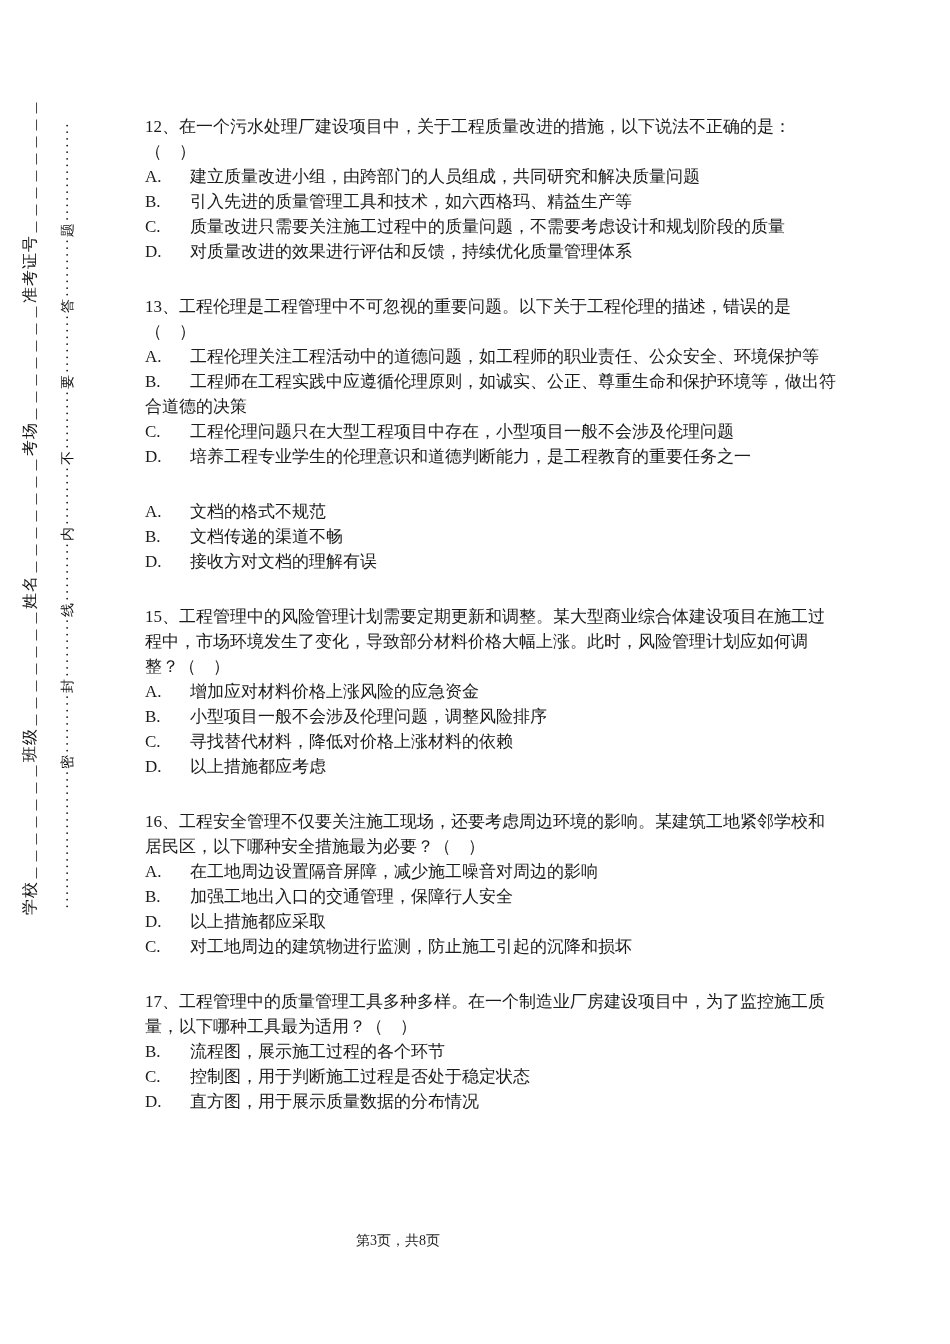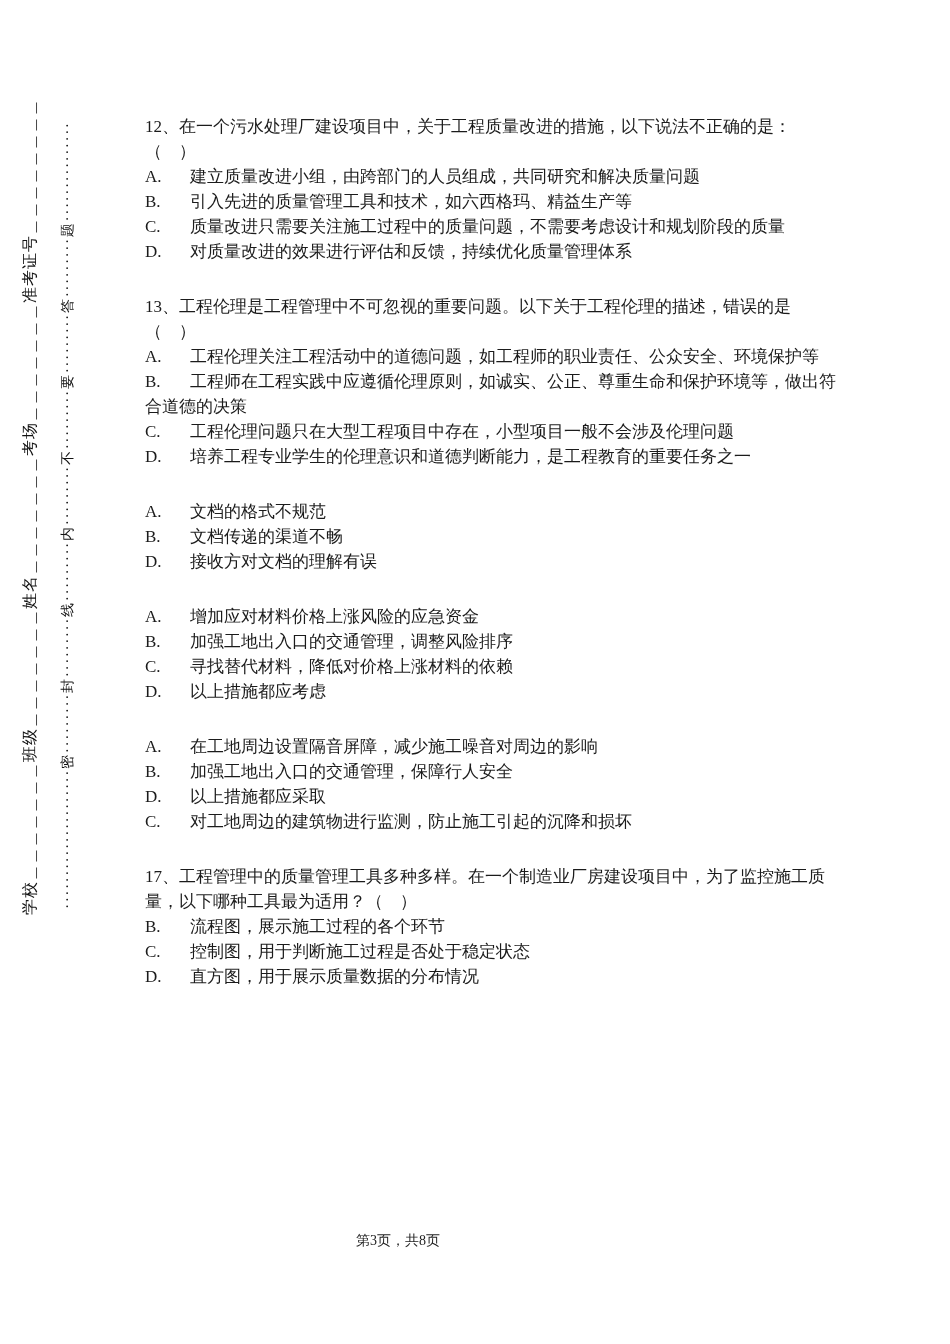--- a/index.html
+++ b/index.html
@@ -85,27 +85,32 @@
     <div class="option"><span class="opt-label">D.</span><span class="opt-text">培养工程专业学生的伦理意识和道德判断能力，是工程教育的重要任务之一</span></div>
   </div>
 
   <div class="question">
     <div class="option"><span class="opt-label">A.</span><span class="opt-text">文档的格式不规范</span></div>
     <div class="option"><span class="opt-label">B.</span><span class="opt-text">文档传递的渠道不畅</span></div>
     <div class="option"><span class="opt-label">D.</span><span class="opt-text">接收方对文档的理解有误</span></div>
   </div>
 
   <div class="question">
+    <div class="stem"><span class="q-num">15、</span><span class="stem-text">工程管理中的风险管理计划需要定期更新和调整。某大型商业综合体建设项目在施工过
+程中，市场环境发生了变化，导致部分材料价格大幅上涨。此时，风险管理计划应如何调
+整？（　）</span></div>
     <div class="option"><span class="opt-label">A.</span><span class="opt-text">增加应对材料价格上涨风险的应急资金</span></div>
-    <div class="option"><span class="opt-label">B.</span><span class="opt-text">加强工地出入口的交通管理，调整风险排序</span></div>
+    <div class="option"><span class="opt-label">B.</span><span class="opt-text">小型项目一般不会涉及伦理问题，调整风险排序</span></div>
     <div class="option"><span class="opt-label">C.</span><span class="opt-text">寻找替代材料，降低对价格上涨材料的依赖</span></div>
     <div class="option"><span class="opt-label">D.</span><span class="opt-text">以上措施都应考虑</span></div>
   </div>
 
   <div class="question">
+    <div class="stem"><span class="q-num">16、</span><span class="stem-text">工程安全管理不仅要关注施工现场，还要考虑周边环境的影响。某建筑工地紧邻学校和
+居民区，以下哪种安全措施最为必要？（　）</span></div>
     <div class="option"><span class="opt-label">A.</span><span class="opt-text">在工地周边设置隔音屏障，减少施工噪音对周边的影响</span></div>
     <div class="option"><span class="opt-label">B.</span><span class="opt-text">加强工地出入口的交通管理，保障行人安全</span></div>
     <div class="option"><span class="opt-label">D.</span><span class="opt-text">以上措施都应采取</span></div>
     <div class="option"><span class="opt-label">C.</span><span class="opt-text">对工地周边的建筑物进行监测，防止施工引起的沉降和损坏</span></div>
   </div>
 
   <div class="question">
     <div class="stem"><span class="q-num">17、</span><span class="stem-text">工程管理中的质量管理工具多种多样。在一个制造业厂房建设项目中，为了监控施工质
 量，以下哪种工具最为适用？（　）</span></div>
     <div class="option"><span class="opt-label">B.</span><span class="opt-text">流程图，展示施工过程的各个环节</span></div>

